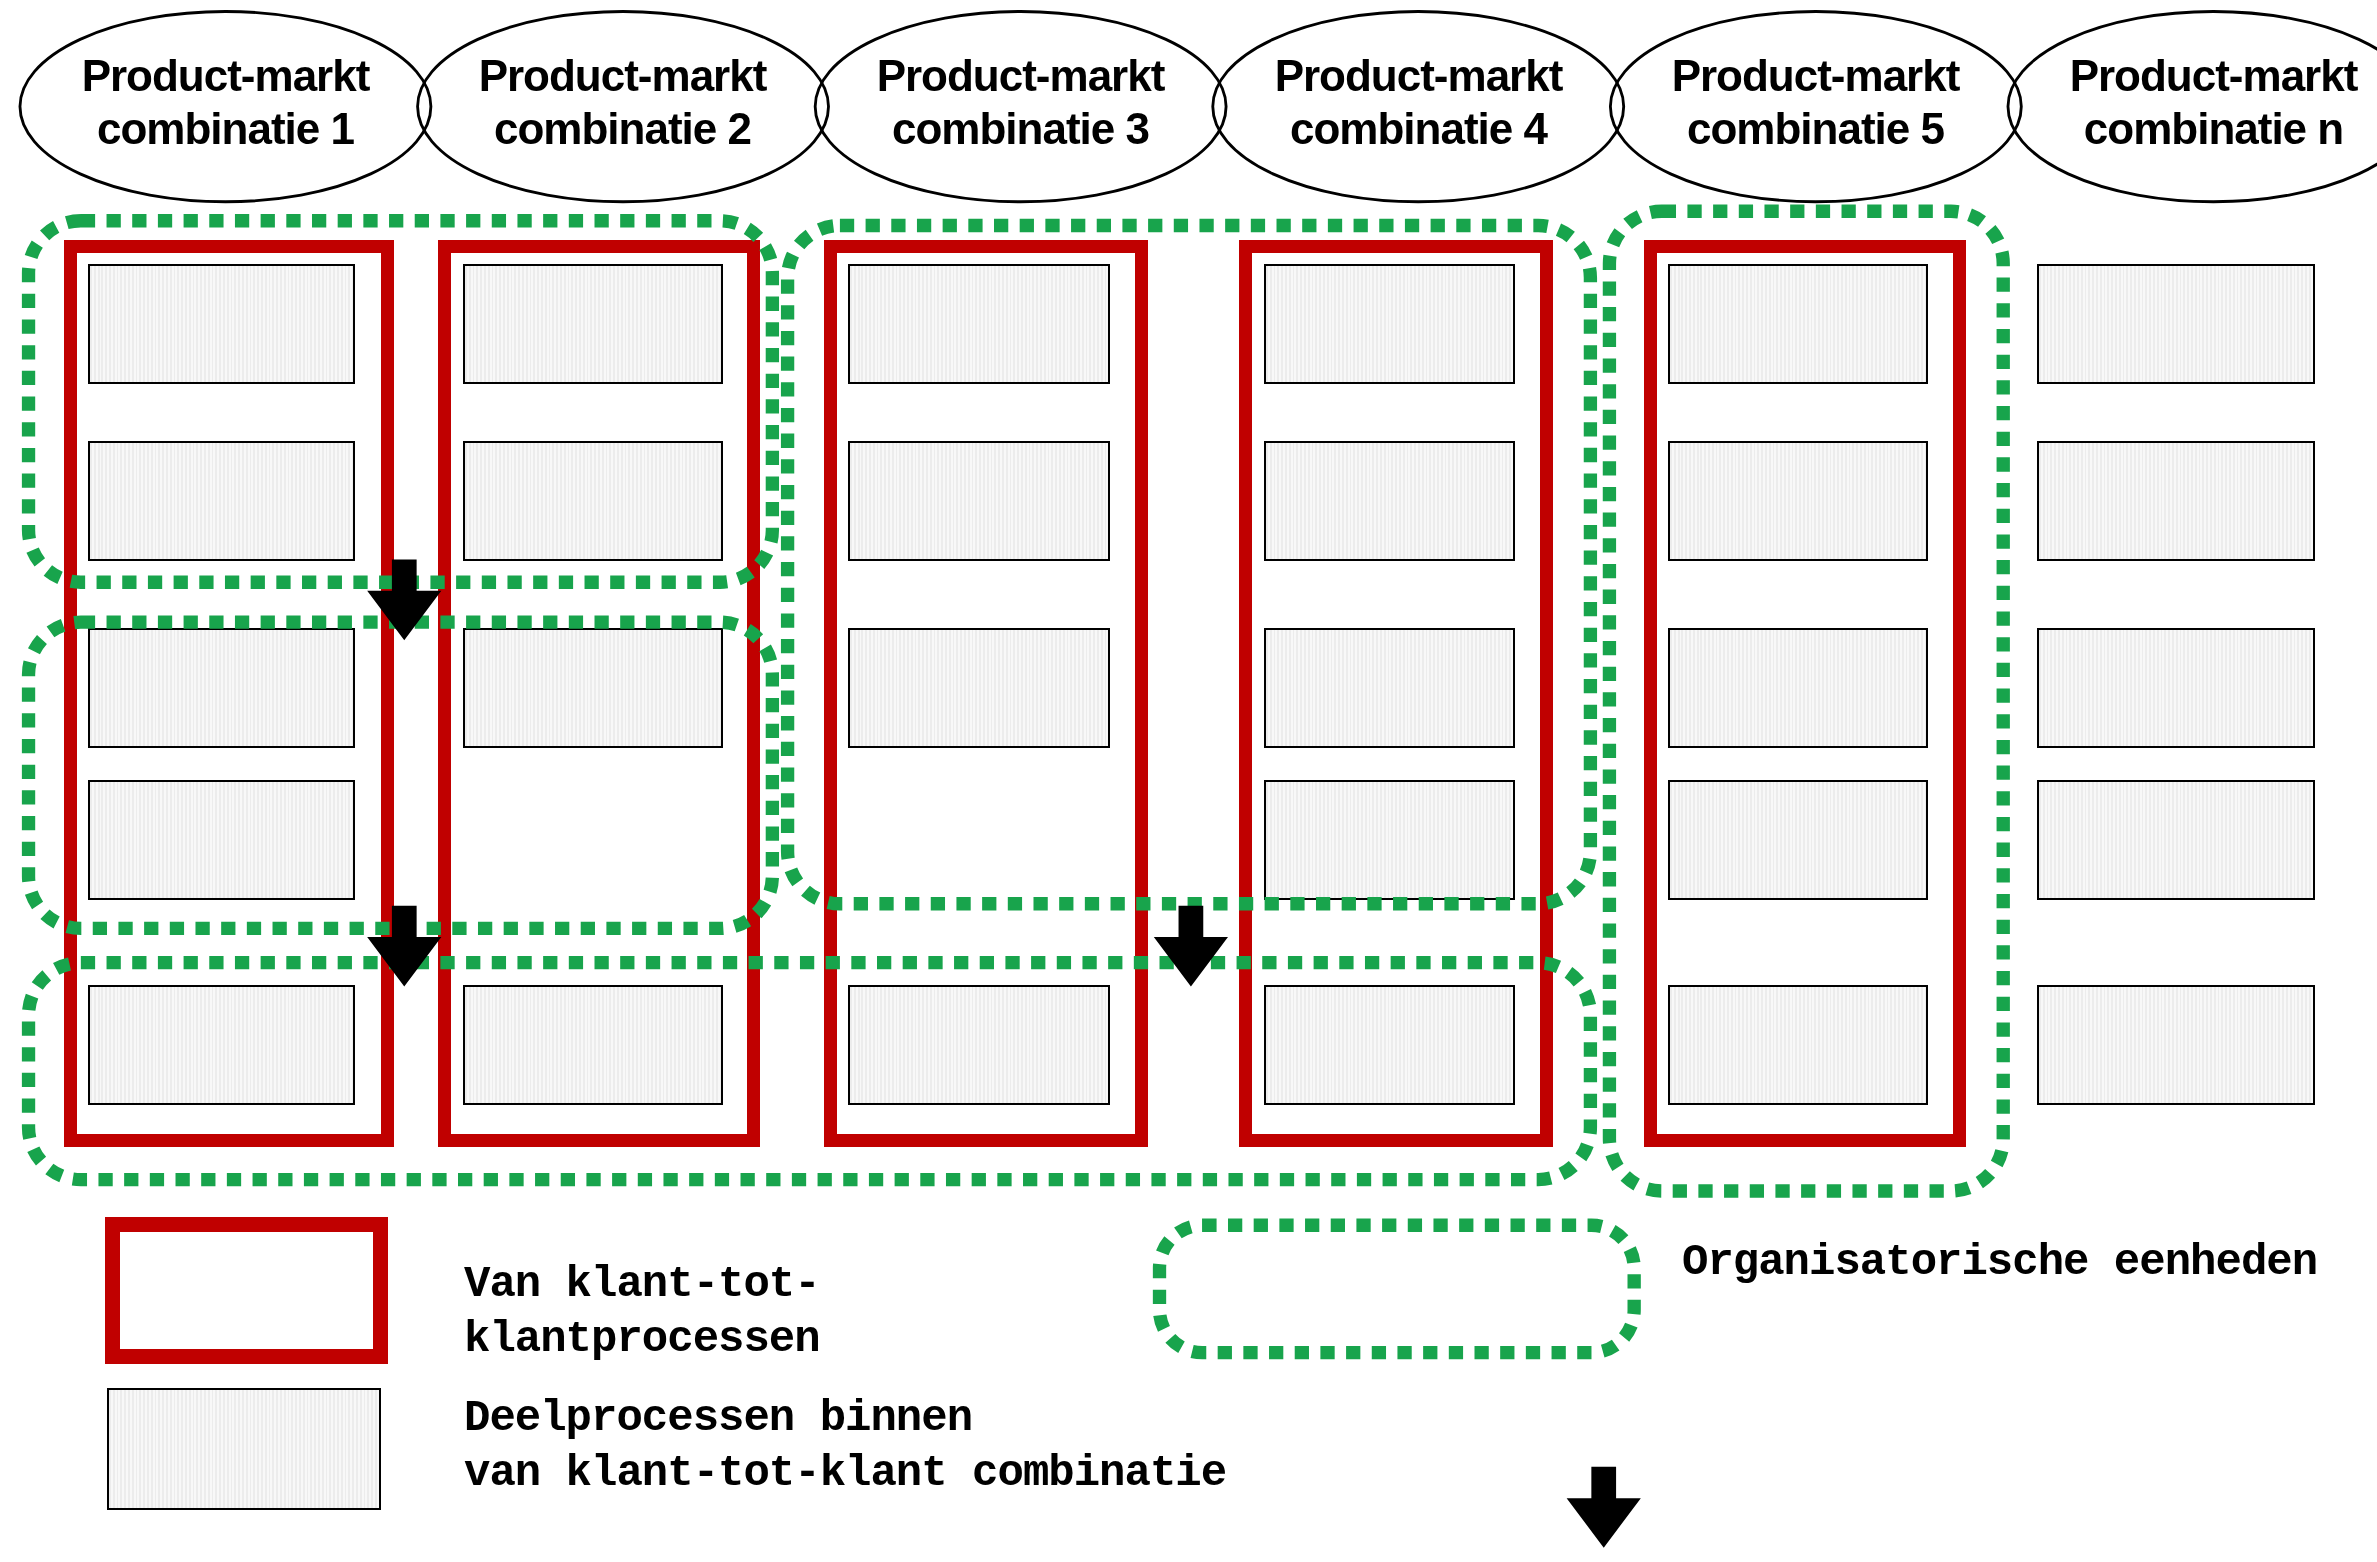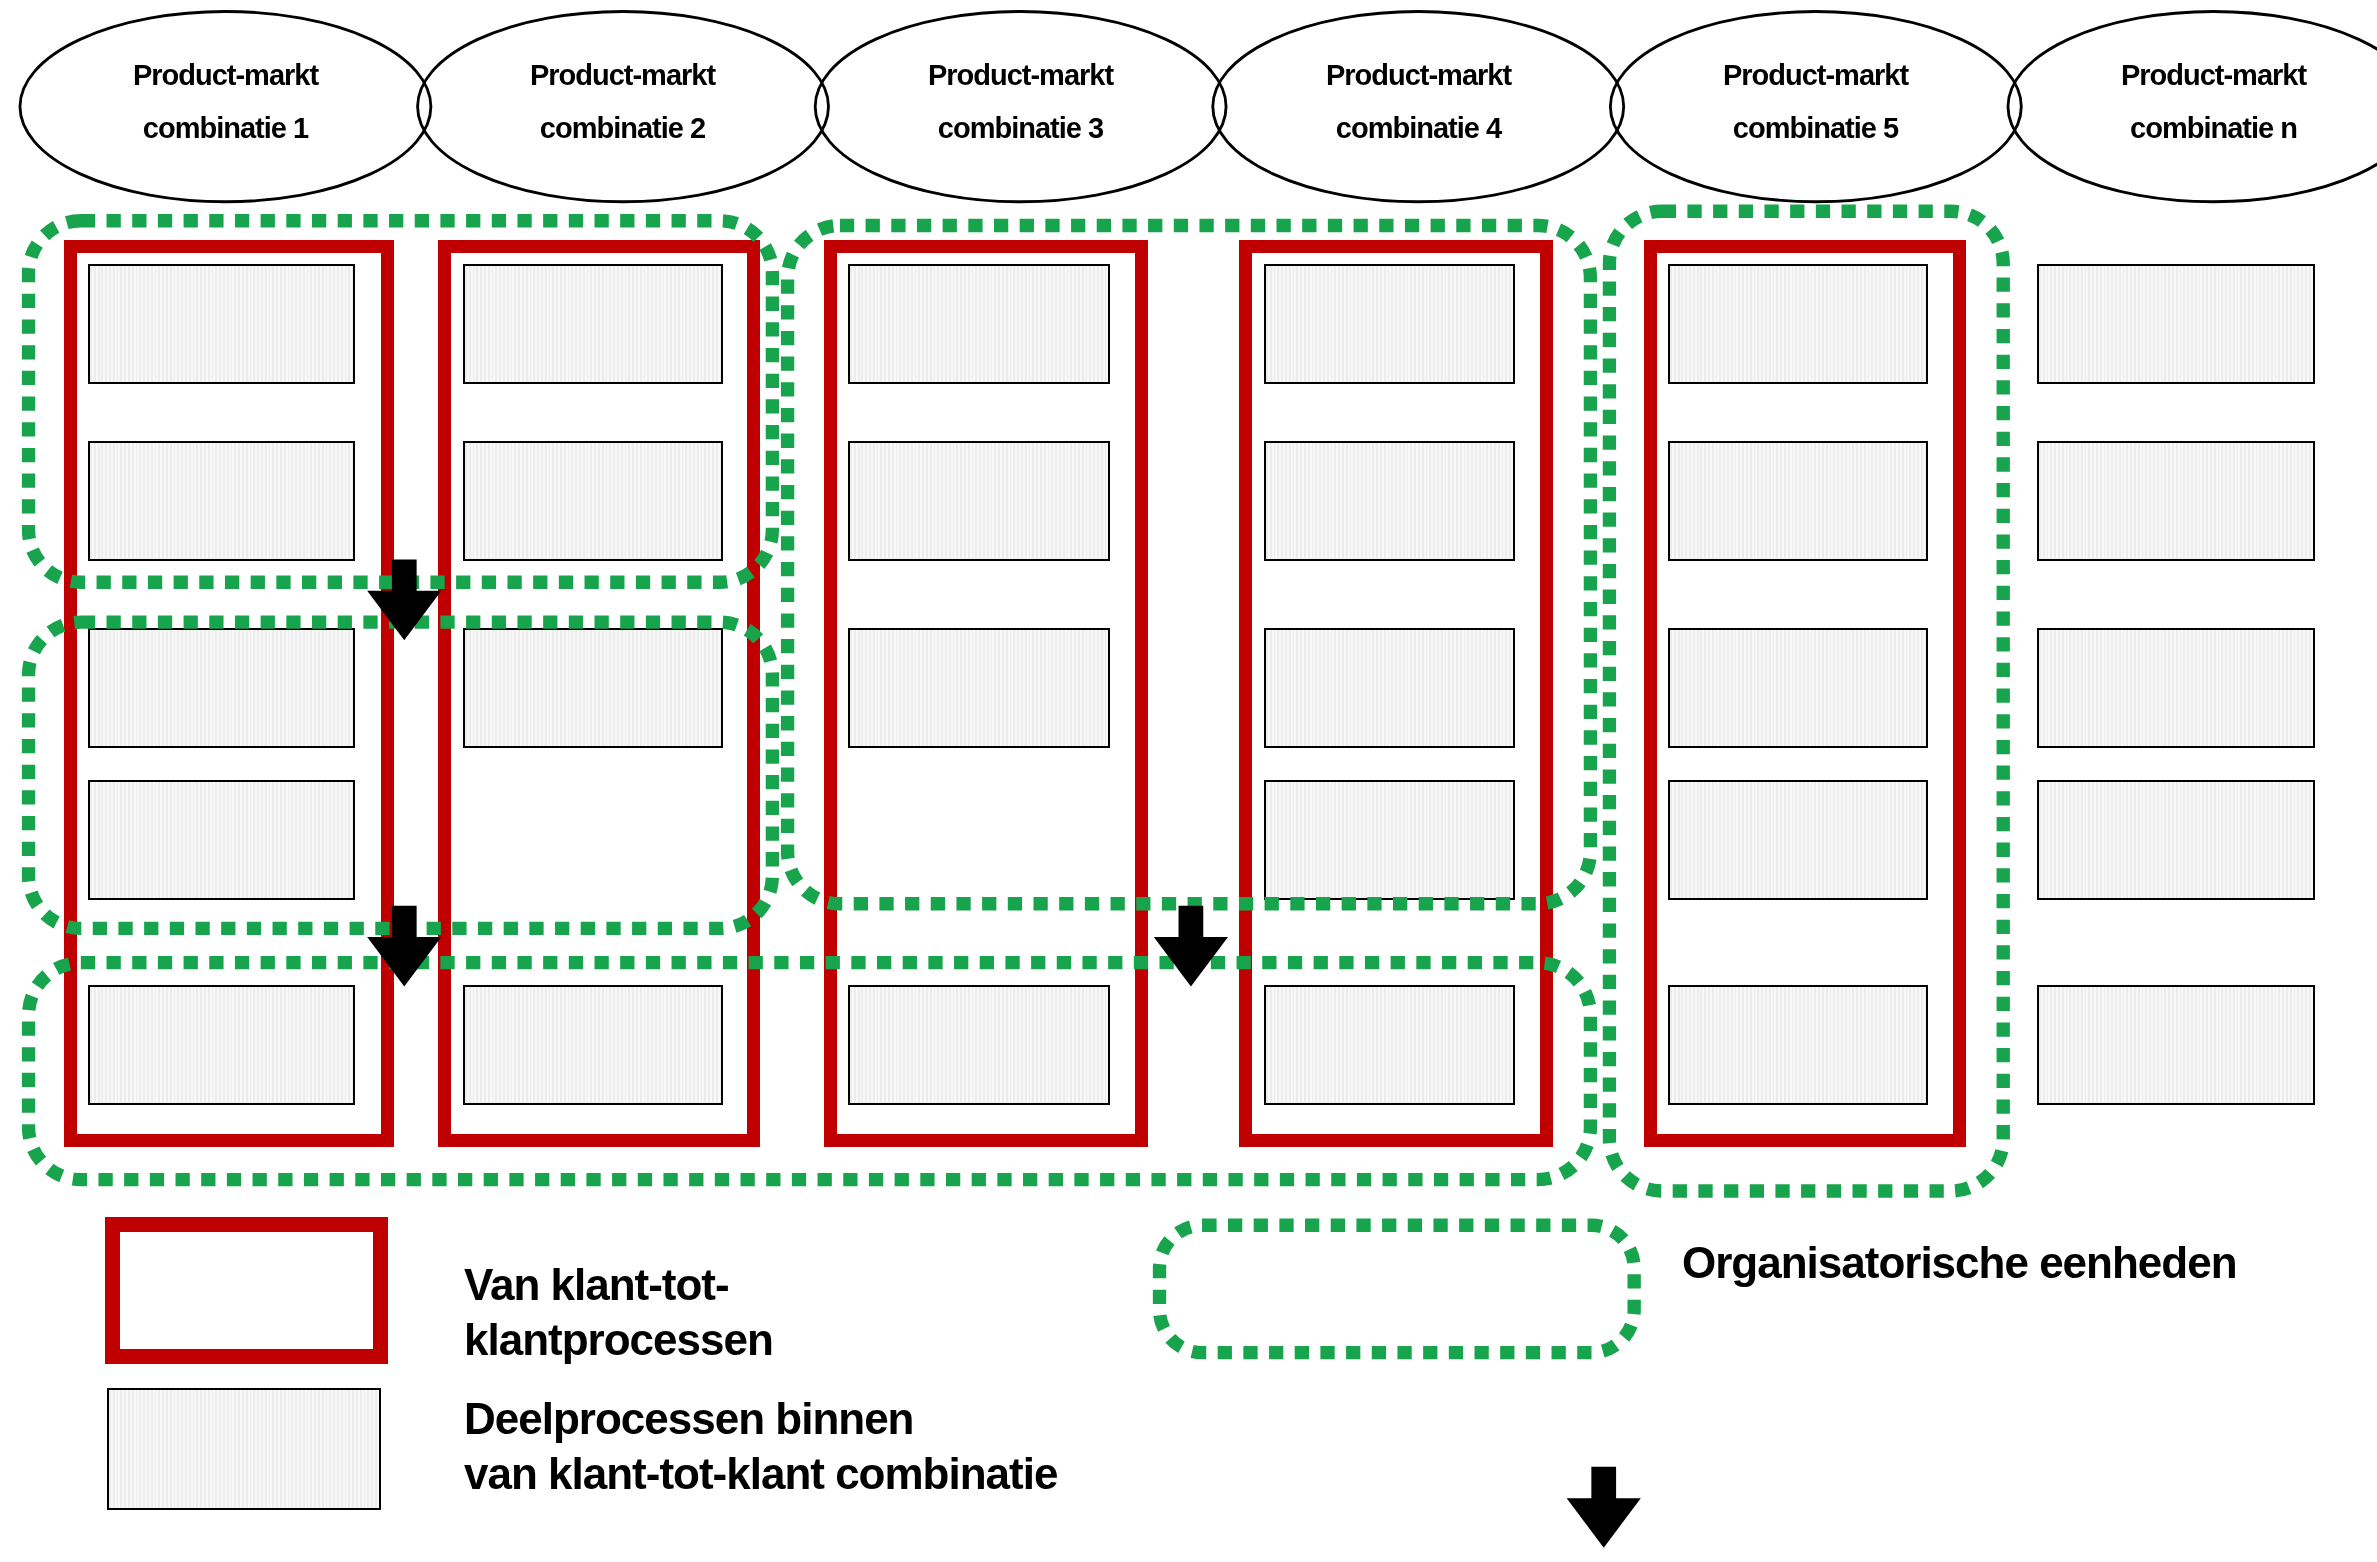--- a/index.html
+++ b/index.html
@@ -20,26 +20,26 @@
     position:absolute;box-sizing:border-box;left:105px;top:1217px;width:283px;height:147px;
     border:15px solid var(--red);background:#fff;
   }
   .legend-gray-box{
     position:absolute;box-sizing:border-box;left:107px;top:1388px;width:274px;height:122px;
     border:2.9px solid #000;
     background:repeating-linear-gradient(90deg,#ECECEC 0 1.9px,#F8F8F8 1.9px 3.8px);
   }
   .ellipse-label{
     position:absolute;width:409px;top:49px;text-align:center;
-    font-weight:bold;font-size:29px;line-height:53px;letter-spacing:-1px;
+    font-weight:bold;font-size:44px;line-height:53px;letter-spacing:-1px;
     white-space:pre-line;color:#000;
   }
   .legend-label{
     position:absolute;font-weight:bold;font-size:44px;line-height:55px;
-    letter-spacing:-1px;white-space:pre-line;color:#000;
+    letter-spacing:-1px;white-space:pre-line;color:#000;font-family:Liberation Mono, monospace;
   }
   #overlay{position:absolute;left:0;top:0;pointer-events:none;}
   .pmc-ellipse{fill:none;stroke:#000;stroke-width:3px;}
   .org-outline{fill:none;stroke:var(--green);stroke-width:14px;stroke-dasharray:15 12;}
   .transfer-arrow{fill:#000;stroke:none;}
 </style>
 </head>
 <body>
 
 <div id="canvas">

